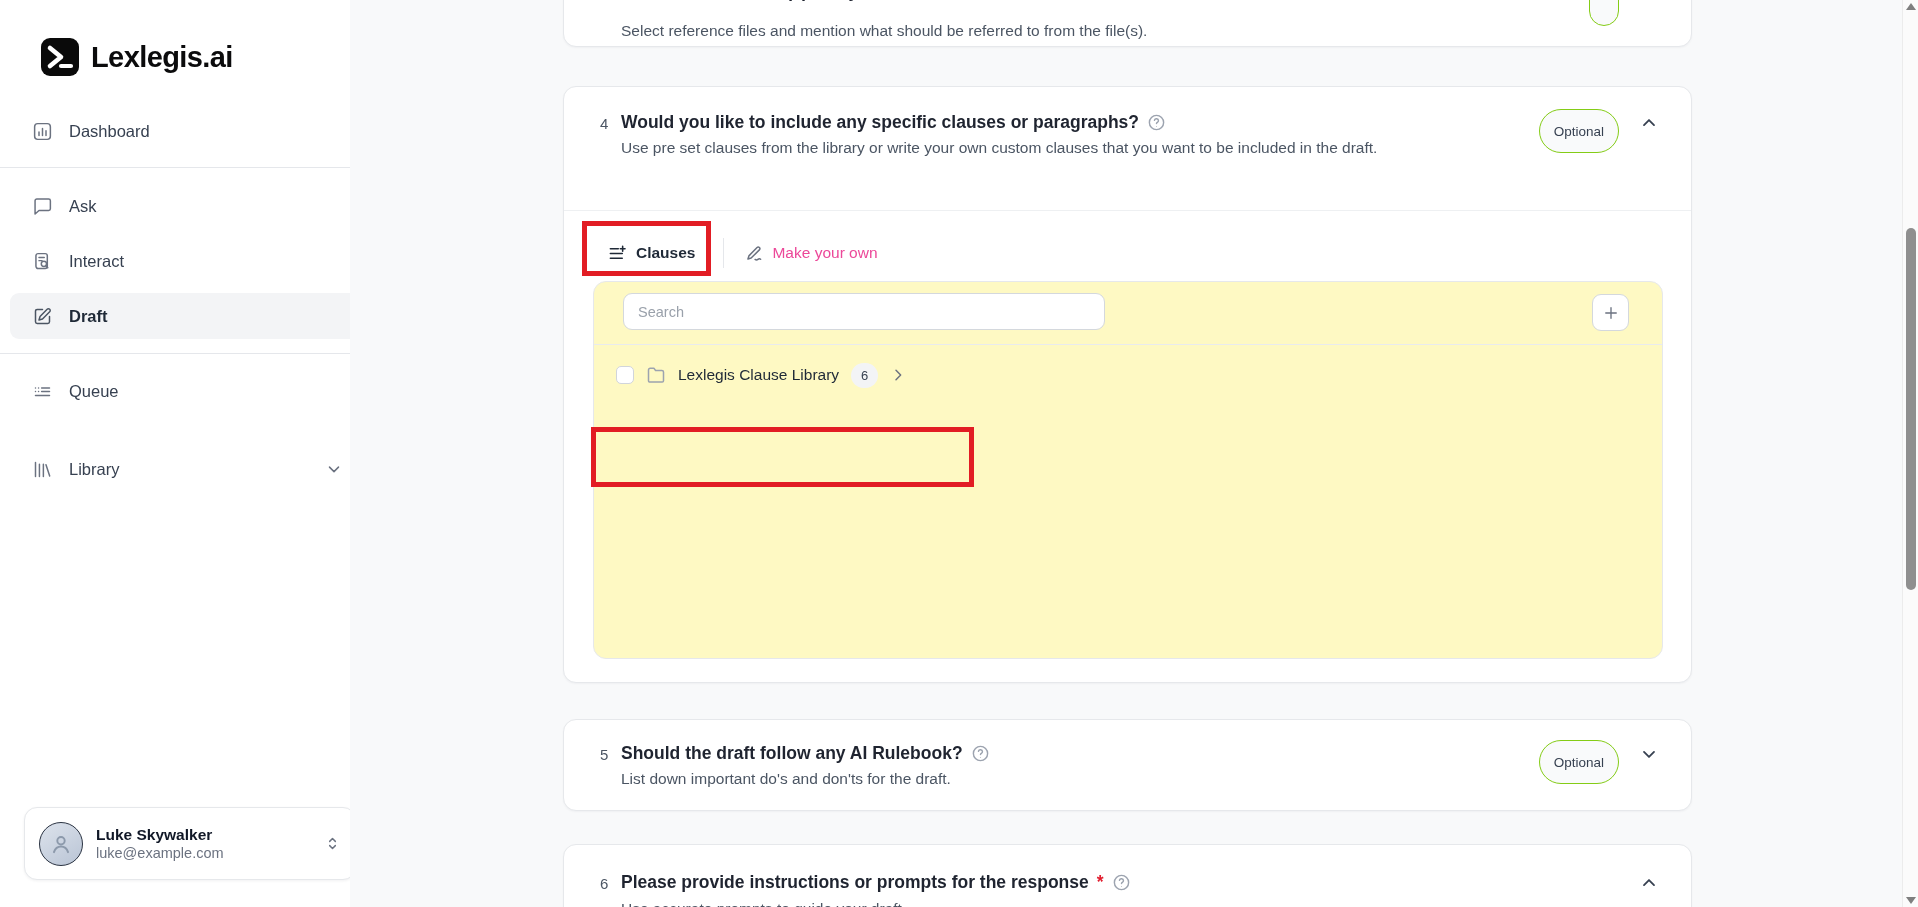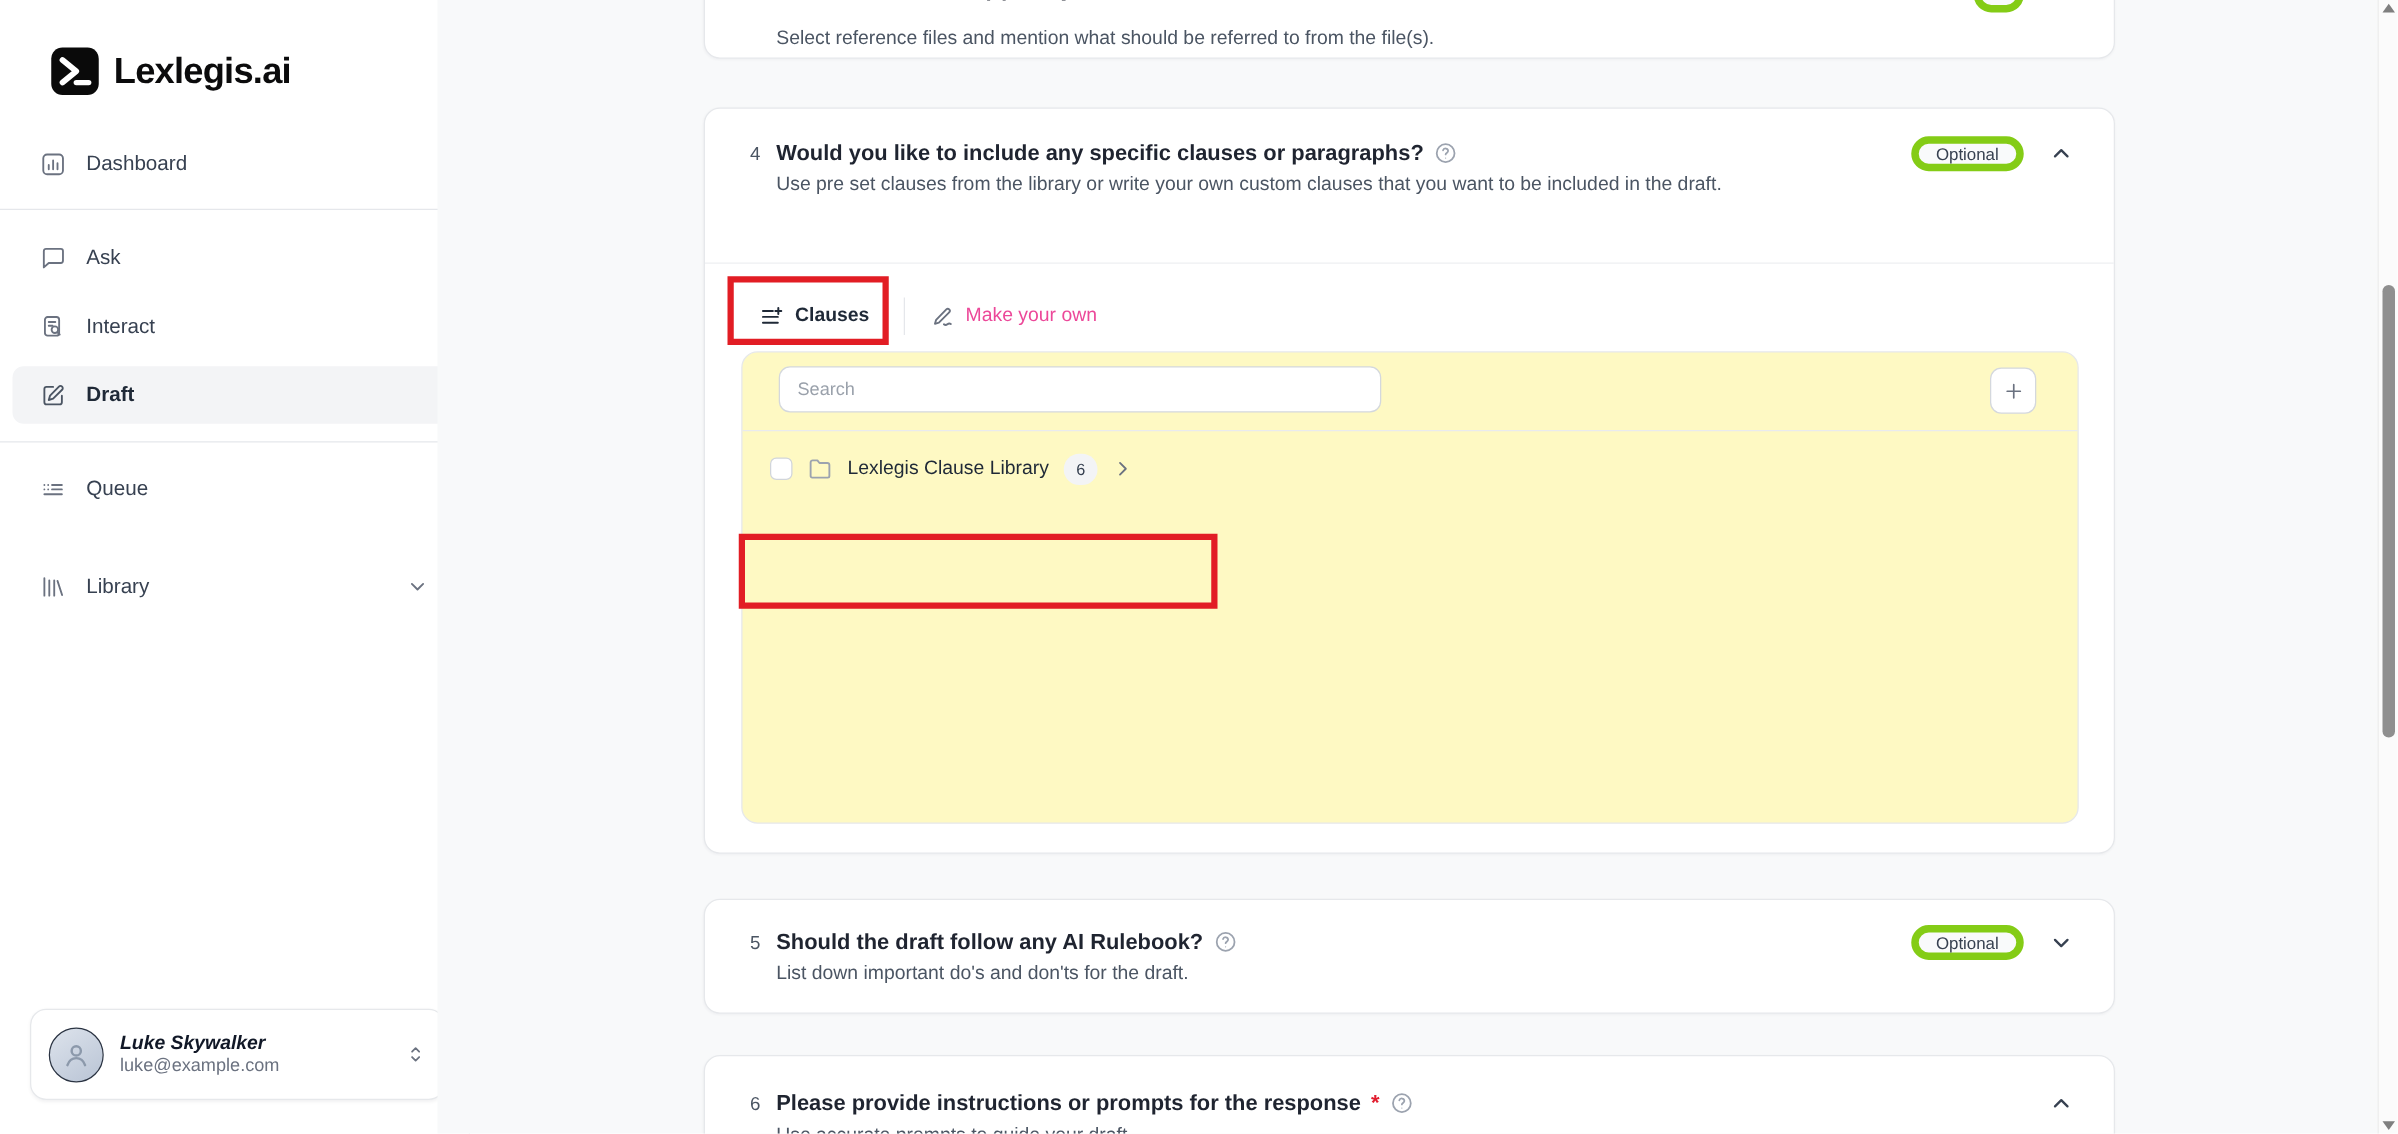--- a/index.html
+++ b/index.html
@@ -21,35 +21,35 @@
   .side-div { position:absolute; left:0; right:0; height:1px; background:#e5e7eb; }
   .icon20 { width:21px; height:21px; flex:none; }
 
   .user-card { position:absolute; left:24px; right:19px; bottom:27px; height:73px; background:#fff;
                border:1px solid #e6e8eb; border-radius:13px; box-shadow:0 1px 3px rgba(16,24,40,.06);
                display:flex; align-items:center; padding:0 14px; gap:13px; cursor:pointer; }
   .avatar { width:44px; height:44px; border-radius:50%; border:1.6px solid #2a3342;
             background:linear-gradient(145deg,#dde3ec,#b9c4d5); display:flex; align-items:center;
             justify-content:center; }
   .user-meta { line-height:1.25; }
-  .user-name { font-size:15.5px; font-weight:700; color:#111827;font-style:italic; }
+  .user-name { font-size:15.5px; font-weight:700; color:#111827; }
   .user-email { font-size:14.5px; color:#6b7280; }
   .user-chev { margin-left:auto; }
 
   
   .main { position:absolute; left:350px; top:0; right:16px; bottom:0; background:#f8f9fa; overflow:hidden; }
   .card { position:absolute; left:213px; width:1129px; background:#ffffff;
           border:1px solid #e6e8eb; border-radius:13px; box-shadow:0 1px 2px rgba(16,24,40,.04); }
   .q-num { position:absolute; left:36px; font-size:15px; color:#4b5563; }
   .q-title { position:absolute; left:57px; font-size:17.5px; font-weight:700; color:#1f2430;
              display:flex; align-items:center; gap:8px; white-space:nowrap; }
   .req { color:#e11d2e; font-weight:700; }
   .q-sub { position:absolute; left:57px; font-size:15.5px; color:#4b5563; line-height:1.55; }
-  .pill { position:absolute; right:72px; height:28px; padding:0 14px; display:flex; align-items:center;
-          background:#f9fafb; border:6px solid #84cc16; border-radius:999px; font-size:13.5px;
+  .pill { position:absolute; right:72px; height:44px; padding:0 14px; display:flex; align-items:center;
+          background:#f9fafb; border:1px solid #84cc16; border-radius:999px; font-size:13.5px;
           color:#374151; cursor:pointer; }
   .card-chev { position:absolute; right:32px; cursor:pointer; width:20px; height:20px; }
 
   
   .card3 { top:-92px; height:139px; }
   
   .card4 { top:86px; height:597px; }
   .hdiv { position:absolute; left:0; right:0; height:1px; background:#eef0f2; }
   .tabs { position:absolute; left:32px; top:148px; height:36px; display:flex; align-items:center; }
   .tab { display:flex; align-items:center; gap:9px; font-size:15.5px; font-weight:600; cursor:pointer;

